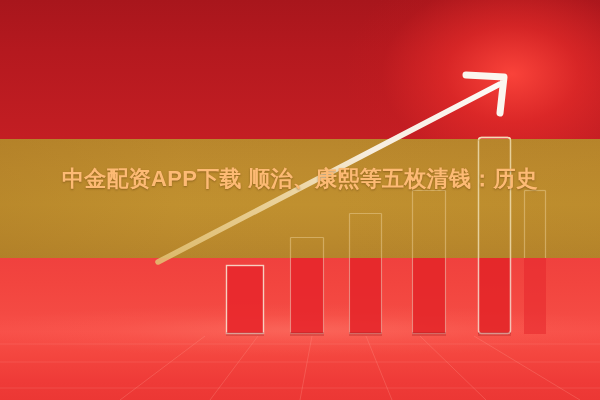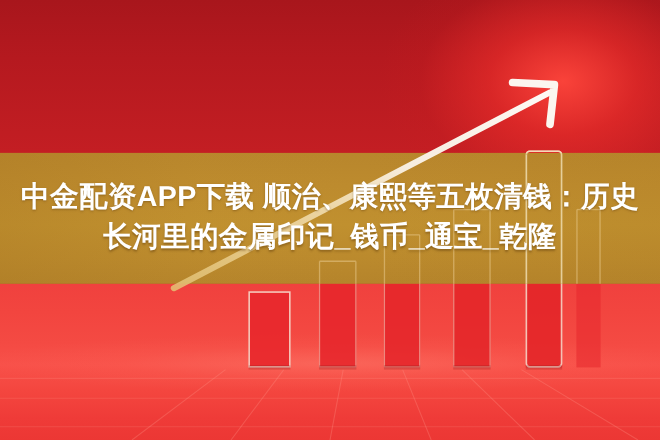--- a/index.html
+++ b/index.html
@@ -93,23 +93,23 @@
 
   
   .title-wrap {
     position: absolute;
     left: 0; top: 160px;
     width: 600px;
     text-align: center;
     z-index: 20;
   }
   .title-line {
-    color: #ffffff;
+    color: #fdba74;
     font-weight: bold;
-    font-size: 26px;
+    font-size: 22px;
     line-height: 37px;
     letter-spacing: 0.3px;
     white-space: nowrap;
     text-shadow: 0 1px 2px rgba(90,55,10,0.45);
   }
 </style>
 </head>
 <body>
 
 <div id="stage">
@@ -206,16 +206,15 @@
         <stop offset="62%" stop-color="#f8efe2" stop-opacity="0.98"></stop>
         <stop offset="100%" stop-color="#fdfaf6" stop-opacity="1"></stop>
       </linearGradient>
     </defs>
     <path d="M158 262 L500 84" stroke="url(#arrGrad)" stroke-width="5.5" stroke-linecap="round" fill="none"></path>
     <path d="M466 75 L504 77 L500 113" stroke="#fbf6ef" stroke-width="7" stroke-linecap="round" stroke-linejoin="round" fill="none"></path>
   </svg>
 
   <div class="title-wrap">
     <div class="title-line">中金配资APP下载 顺治、康熙等五枚清钱：历史</div>
-    <div class="title-line">长河里的金属印记_钱币_通宝_乾隆</div>
   </div>
 
 </div>
 
 </body></html>

